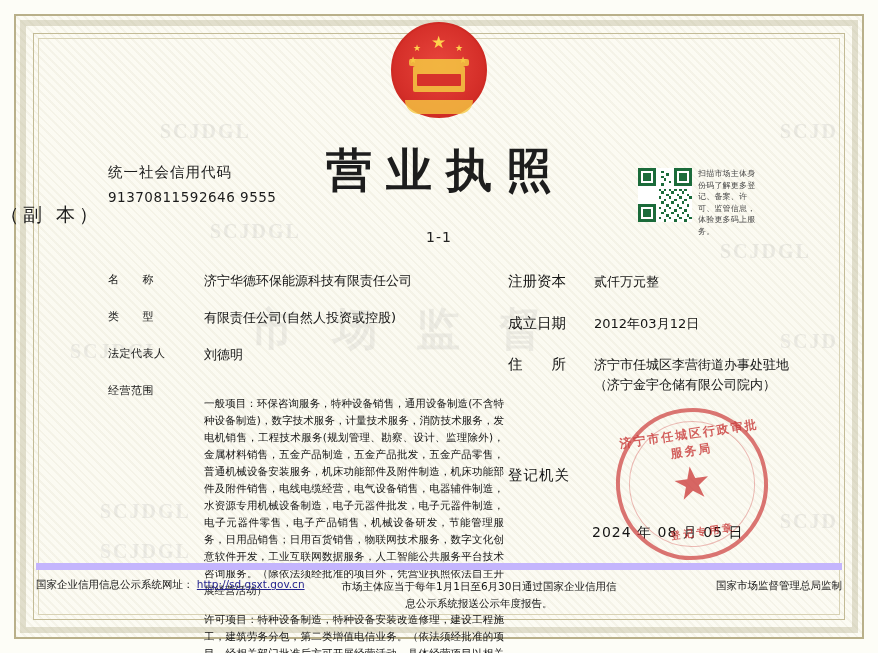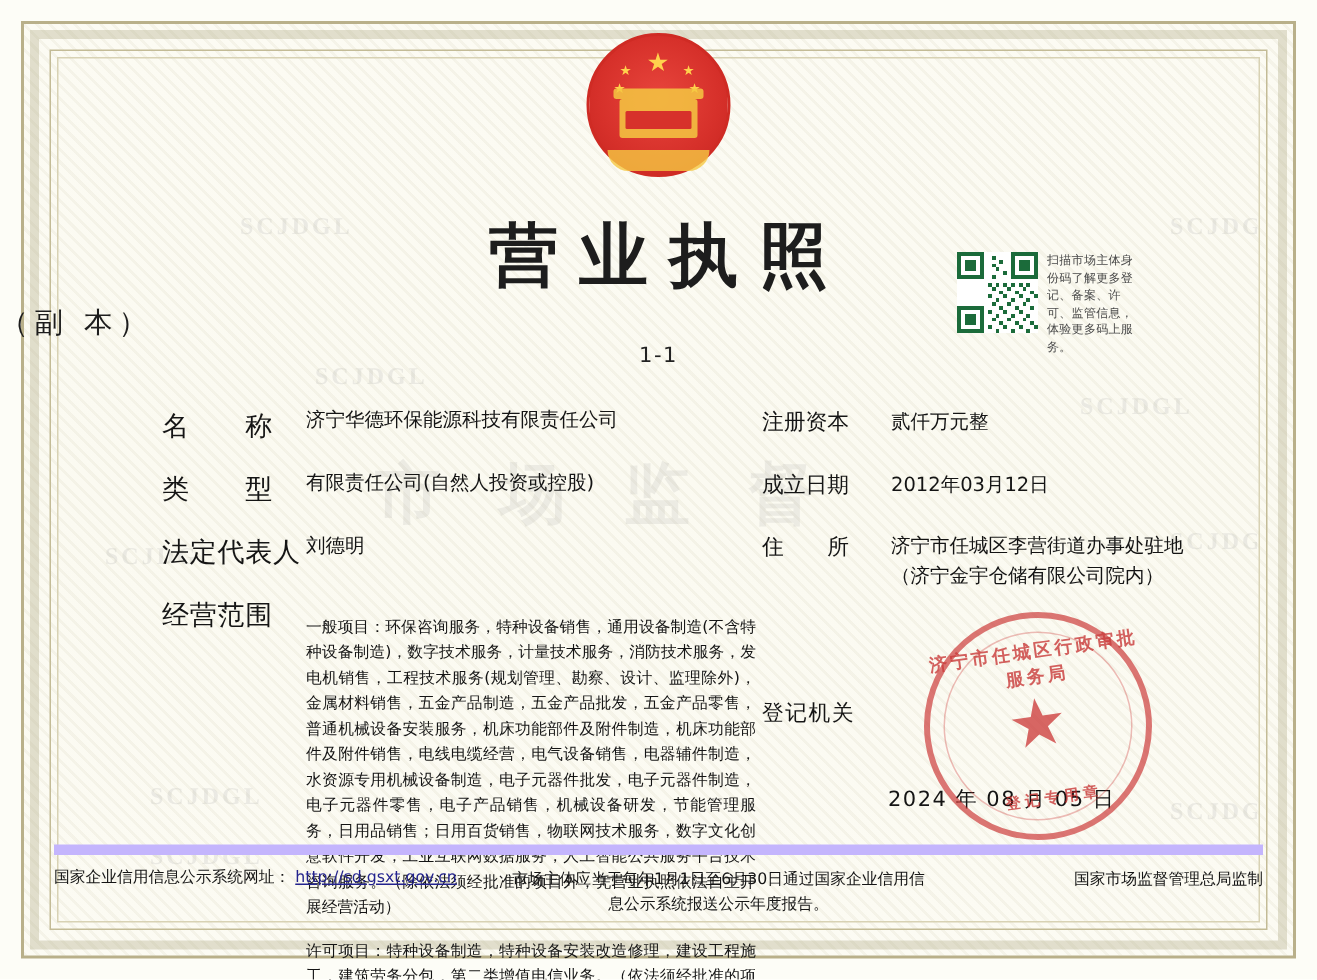--- a/index.html
+++ b/index.html
@@ -71,21 +71,21 @@
     pointer-events: none;
   }
   .wm {
     position: absolute;
     color: rgba(150,150,150,0.16);
     font-family: "Liberation Serif", serif;
     font-weight: bold;
     letter-spacing: 2px;
     white-space: nowrap;
   }
-  .wm.small { font-size: 16px; margin-top: 23px; }
+  .wm.small { font-size: 20px; }
   .wm.big {
     font-size: 44px;
     color: rgba(140,140,140,0.13);
     letter-spacing: 14px;
   }
   
   .emblem {
     position: absolute;
     left: 50%;
     transform: translateX(-50%);
@@ -226,21 +226,21 @@
     width: 400px;
   }
   .frow {
     display: flex;
     align-items: flex-start;
     margin-bottom: 18px;
   }
   .flabel {
     width: 96px;
     flex: 0 0 96px;
-    font-size: 18px;
+    font-size: 11px;
     color: #151515;
     letter-spacing: 0.5px;
   }
   .fvalue {
     font-size: 13px;
     color: #141414;
     line-height: 1.45;
     text-align: center;
   }
   .scope-text {
@@ -393,20 +393,24 @@
     <div class="emblem-star" style="left:64px; top:22px; font-size:9px;">★</div>
     <div class="emblem-star" style="left:68px; top:34px; font-size:9px;">★</div>
     <div class="emblem-gate"></div>
     <div class="emblem-gear"></div>
   </div>
 
   <div class="title">营业执照</div>
   <div class="subtitle">（副 本）</div>
   <div class="serial">1-1</div>
 
+  <div class="credit-block">
+    <div class="credit-label">统一社会信用代码</div>
+    <div class="credit-value">91370811592646 9555</div>
+  </div>
 
   <div class="qr-wrap">
     <div class="qr">
       <svg width="54" height="54" viewBox="0 0 21 21" shape-rendering="crispEdges">
         <rect width="21" height="21" fill="#ffffff"></rect>
         <g fill="#1b6b3a">
           <rect x="0" y="0" width="7" height="1"></rect>
             <rect x="0" y="6" width="7" height="1"></rect>
           <rect x="0" y="0" width="1" height="7"></rect>
             <rect x="6" y="0" width="1" height="7"></rect>

